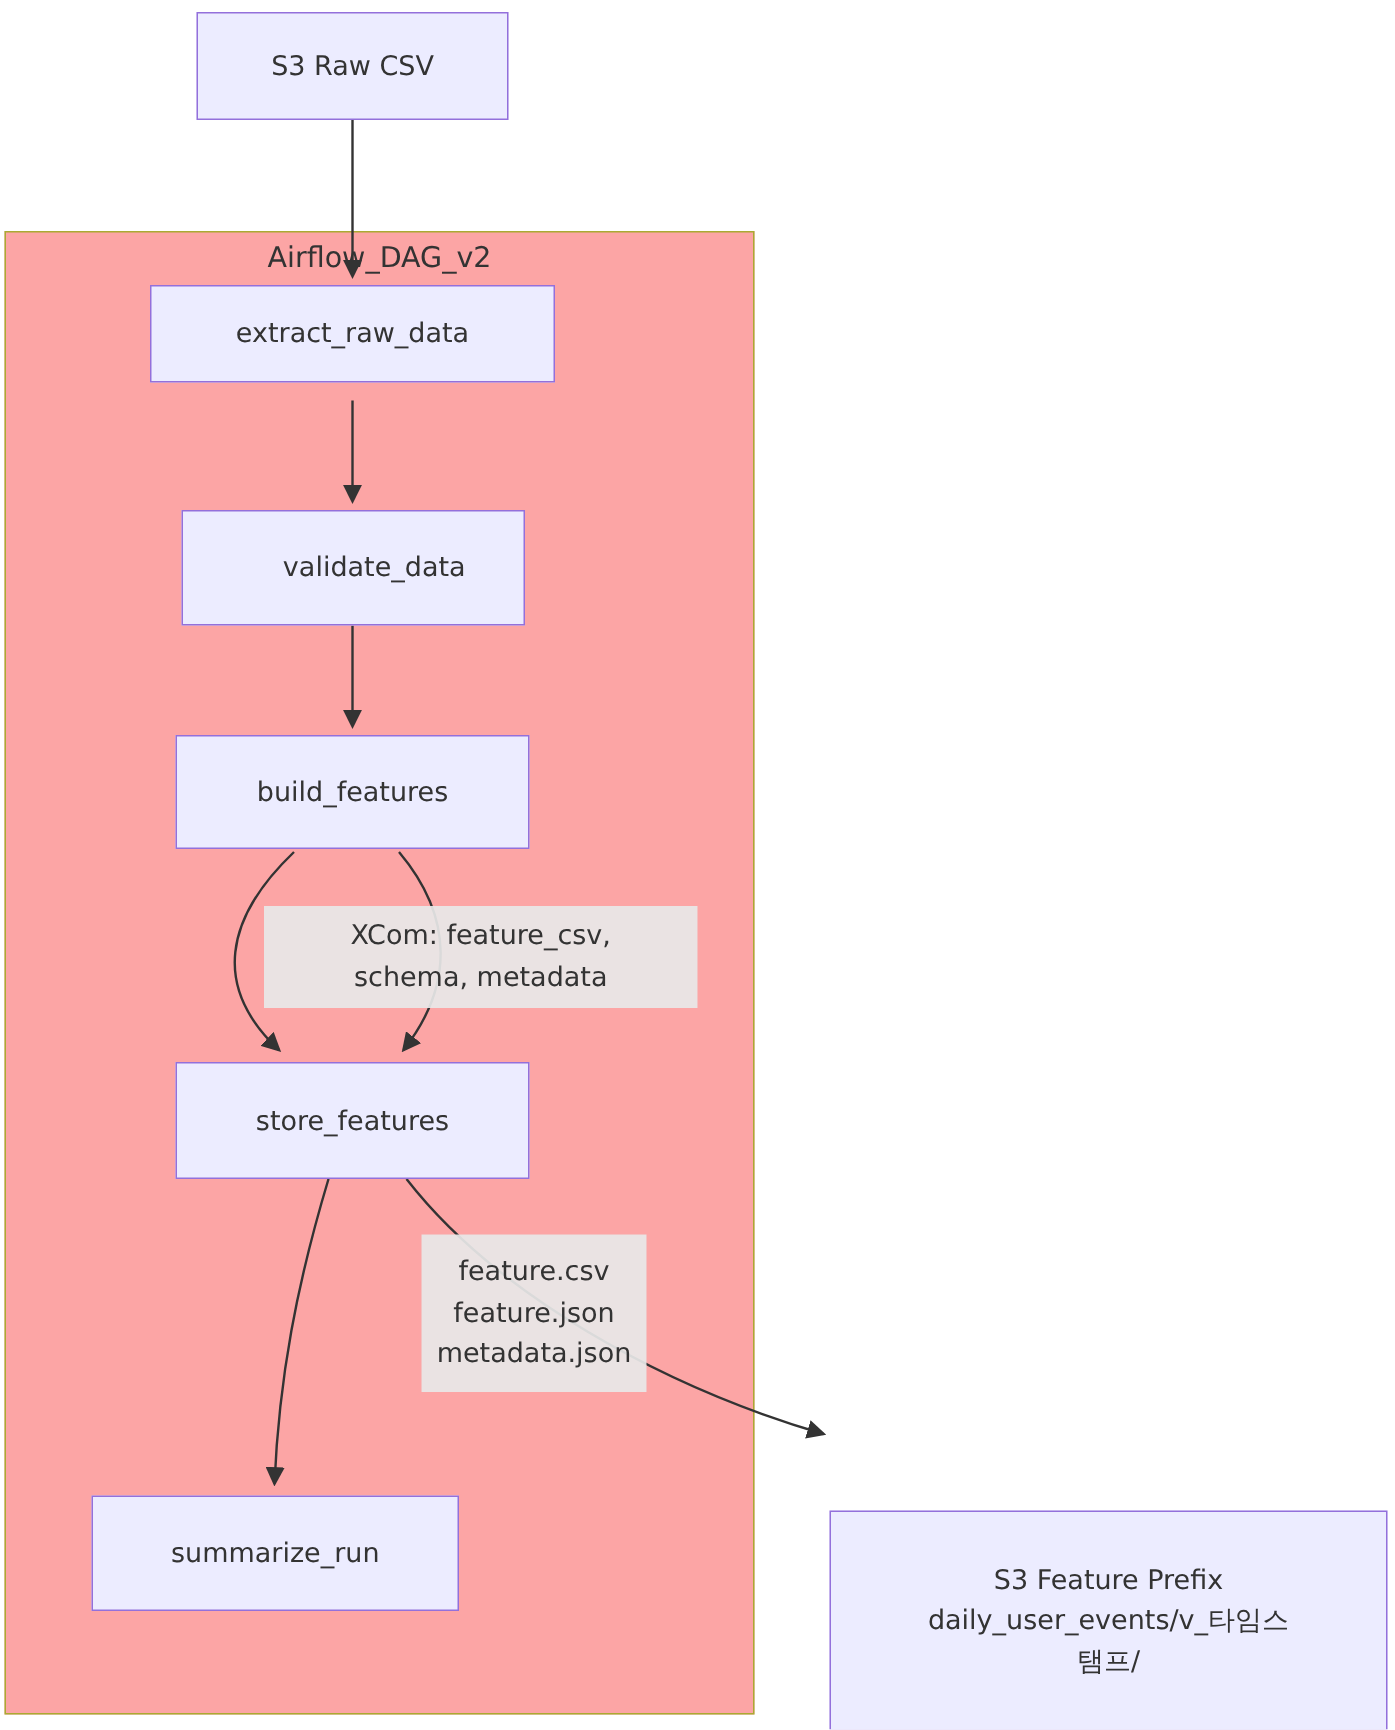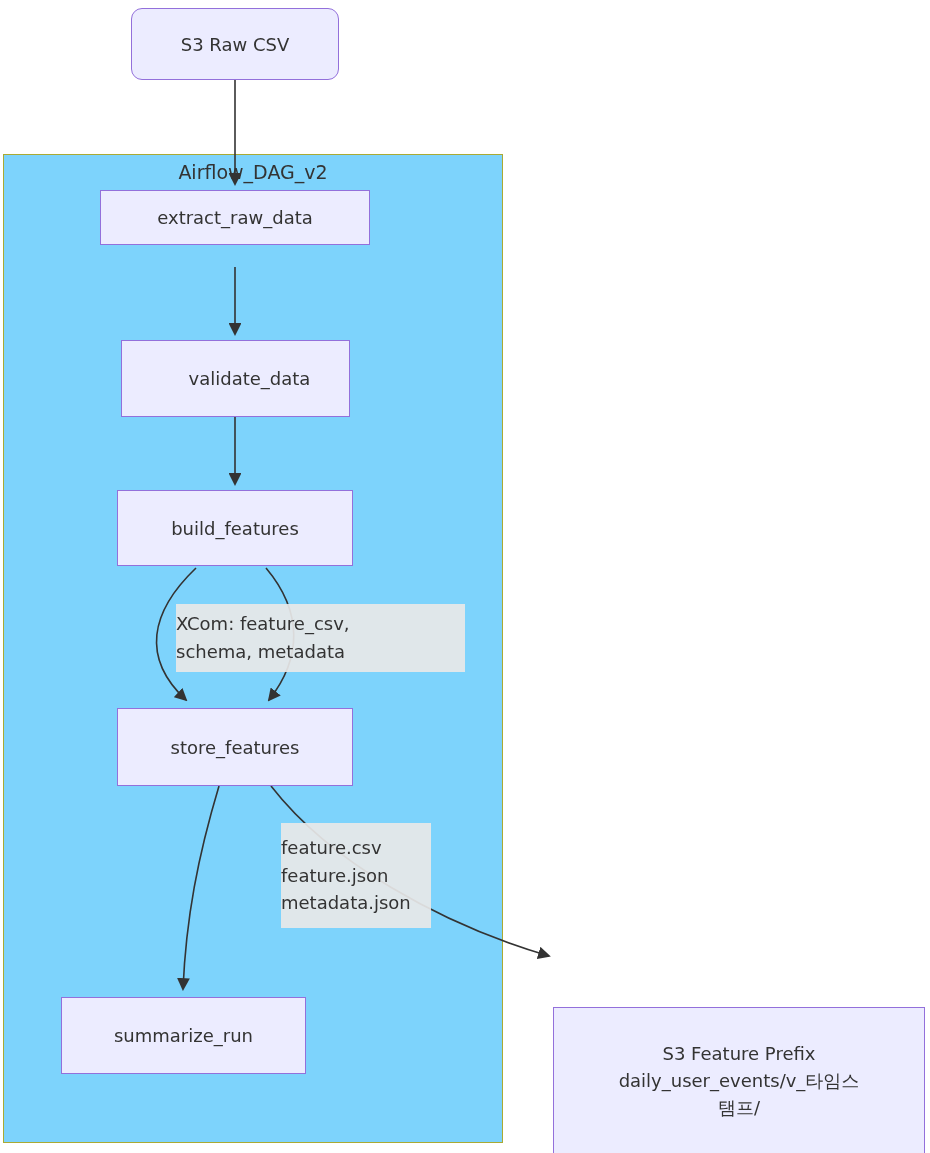--- a/index.html
+++ b/index.html
@@ -6,21 +6,21 @@
   .canvas{
     position:relative;
     width:930px;height:1153px;
     background:#ffffff;
     font-family:"DejaVu Sans","Liberation Sans",sans-serif;
     color:#333333;
     overflow:hidden;
   }
   .subgraph{
     position:absolute;
-    background:#7dd3fc;
+    background:#fca5a5;
     border:1px solid #aaaa33;
     box-sizing:border-box;
   }
   .subgraph-title{
     position:absolute;
     width:100%;
     text-align:center;
     font-size:19px;
     color:#333;
     top:6px;
@@ -48,21 +48,21 @@
   }
   .edge-label{
     position:absolute;
     background:rgba(232,232,232,0.92);
     color:#333;
     font-size:18px;
     text-align:center;
     line-height:1.55;
     display:flex;
     flex-direction:column;
-    align-items:flex-start;
+    align-items:center;
     justify-content:center;
     z-index:4;
   }
 </style>
 </head>
 <body>
 
 <div class="canvas">
 
   <div class="subgraph" style="left:3px;top:154px;width:500px;height:989px;">
@@ -79,25 +79,25 @@
       <path d="M235,80 L235,184" marker-end="url(#arrow)"></path>
       <path d="M235,267 L235,334" marker-end="url(#arrow)"></path>
       <path d="M235,417 L235,484" marker-end="url(#arrow)"></path>
       <path d="M196,568 C150,612 141,658 186,700" marker-end="url(#arrow)"></path>
       <path d="M266,568 C303,612 302,658 269,700" marker-end="url(#arrow)"></path>
       <path d="M219,786 C198,856 186,918 183,989" marker-end="url(#arrow)"></path>
       <path d="M271,786 C330,862 440,924 549,956" marker-end="url(#arrow)"></path>
     </g>
   </svg>
 
-  <div class="node" style="left:131px;top:8px;width:208px;height:72px;border-radius:11px;">
+  <div class="node" style="left:131px;top:8px;width:208px;height:72px;">
     <span>S3 Raw CSV</span>
   </div>
 
-  <div class="node" style="left:100px;top:190px;width:270px;height:55px;">
+  <div class="node" style="left:100px;top:190px;width:270px;height:65px;">
     <span>extract_raw_data</span>
   </div>
 
   <div class="node" style="left:121px;top:340px;width:229px;height:77px;padding-left:28px;">
     <span>validate_data</span>
   </div>
 
   <div class="node" style="left:117px;top:490px;width:236px;height:76px;">
     <span>build_features</span>
   </div>

